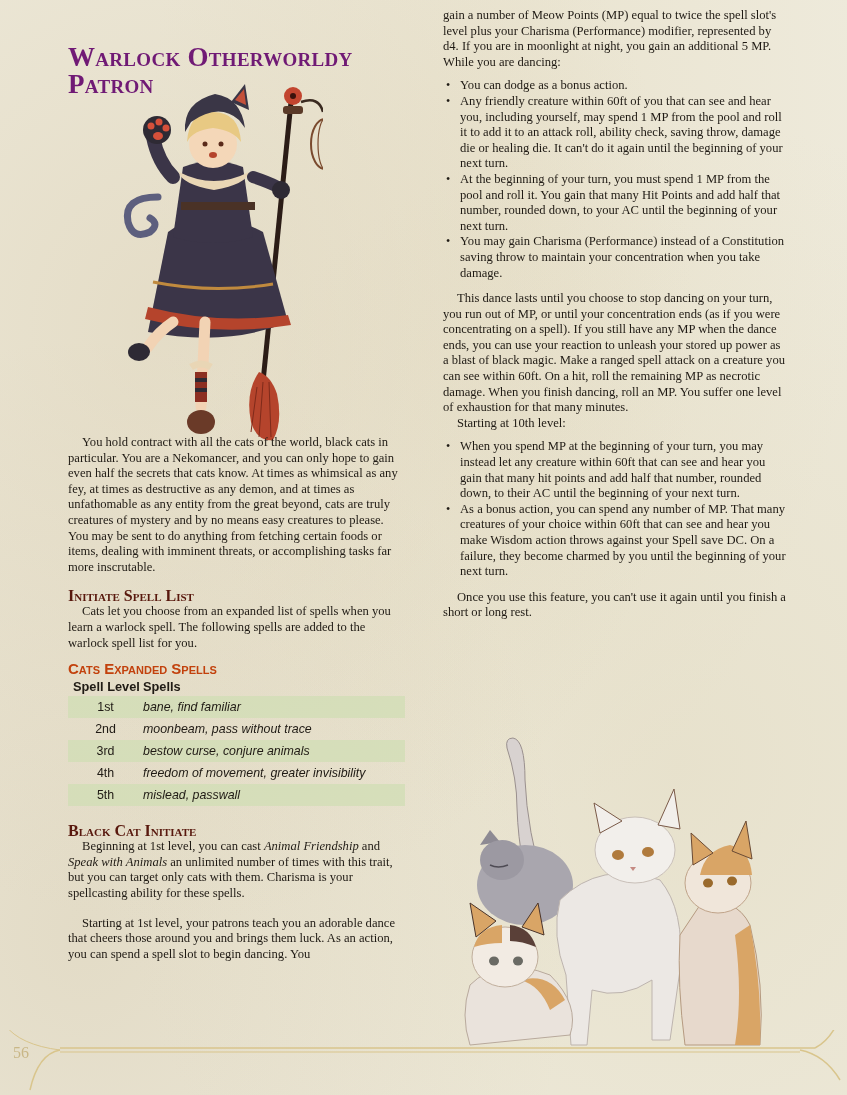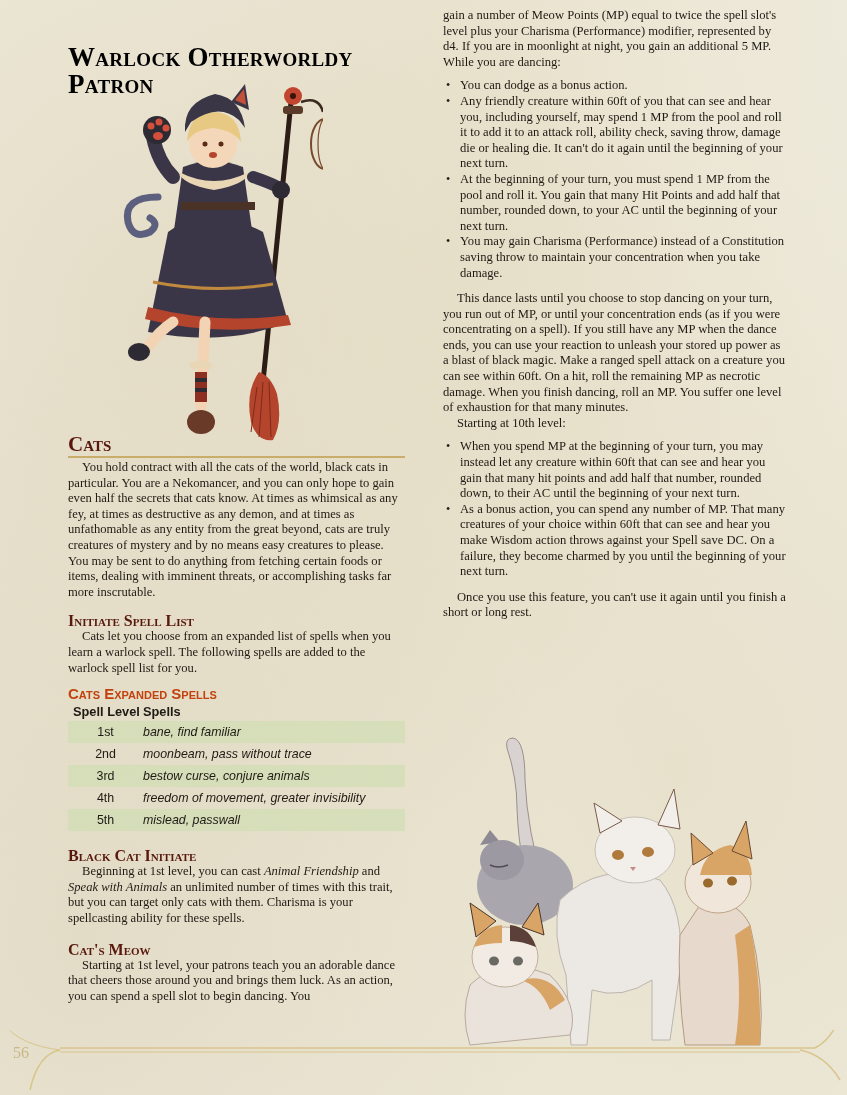--- a/index.html
+++ b/index.html
@@ -16,21 +16,21 @@
     position: relative;
   }
   .page { position: absolute; inset: 0; }
   .col-left { position: absolute; left: 68px; top: 44px; width: 337px; }
   .col-right { position: absolute; left: 443px; top: 8px; width: 345px; }
 
   .title {
     font-family: "Liberation Serif", serif;
     font-variant: small-caps;
     font-weight: bold;
-    color: #000000;
+    color: #701a75;
     font-size: 27px;
     line-height: 27px;
     letter-spacing: 0.3px;
   }
   .h2 {
     font-variant: small-caps;
     font-weight: bold;
     color: #58180d;
     font-size: 21px;
     line-height: 22px;
@@ -143,21 +143,20 @@
     <path d="M88 290 l0 30" stroke="#8c2f22" stroke-width="12"></path>
     <path d="M88 296 l0 4 M88 306 l0 4" stroke="#2d2a34" stroke-width="12"></path>
     <ellipse cx="88" cy="340" rx="14" ry="12" fill="#6a3a28"></ellipse>
     <path d="M60 240 q-15 10 -25 25" stroke="#f2d3b4" stroke-width="11" fill="none" stroke-linecap="round"></path>
     <ellipse cx="26" cy="270" rx="11" ry="9" fill="#2e2a34"></ellipse>
     <path d="M78 285 q10 -6 20 0" stroke="#e9d6b5" stroke-width="7" fill="none"></path>
   </svg>
 
   <div class="col-left" style="top:433px;">
     <section>
-      <h2 class="h2">Cats</h2>
       <p class="indent" style="margin-top:2px;">You hold contract with all the cats of the world, black cats in particular. You are a Nekomancer, and you can only hope to gain even half the secrets that cats know. At times as whimsical as any fey, at times as destructive as any demon, and at times as unfathomable as any entity from the great beyond, cats are truly creatures of mystery and by no means easy creatures to please. You may be sent to do anything from fetching certain foods or items, dealing with imminent threats, or accomplishing tasks far more inscrutable.</p>
     </section>
 
     <section style="margin-top:12px;">
       <h3 class="h3">Initiate Spell List</h3>
       <p class="indent">Cats let you choose from an expanded list of spells when you learn a warlock spell. The following spells are added to the warlock spell list for you.</p>
       <h4 class="h4" style="margin-top:10px;">Cats Expanded Spells</h4>
       <table class="spells">
         <thead>
           <tr>
@@ -189,21 +188,20 @@
         </tbody>
       </table>
     </section>
 
     <section style="margin-top:16px;">
       <h3 class="h3">Black Cat Initiate</h3>
       <p class="indent"><span>Beginning at 1st level, you can cast </span><em>Animal Friendship</em><span> and </span><em>Speak with Animals</em><span> an unlimited number of times with this trait, but you can target only cats with them. Charisma is your spellcasting ability for these spells.</span></p>
     </section>
 
     <section style="margin-top:14px;">
-      <h3 class="h3">Cat's Meow</h3>
       <p class="indent">Starting at 1st level, your patrons teach you an adorable dance that cheers those around you and brings them luck. As an action, you can spend a spell slot to begin dancing. You</p>
     </section>
   </div>
 
   <div class="col-right">
     <p style="margin-top:0;">gain a number of Meow Points (MP) equal to twice the spell slot's level plus your Charisma (Performance) modifier, represented by d4. If you are in moonlight at night, you gain an additional 5 MP. While you are dancing:</p>
     <ul>
       <li>You can dodge as a bonus action.</li>
       <li>Any friendly creature within 60ft of you that can see and hear you, including yourself, may spend 1 MP from the pool and roll it to add it to an attack roll, ability check, saving throw, damage die or healing die. It can't do it again until the beginning of your next turn.</li>
       <li>At the beginning of your turn, you must spend 1 MP from the pool and roll it. You gain that many Hit Points and add half that number, rounded down, to your AC until the beginning of your next turn.</li>

